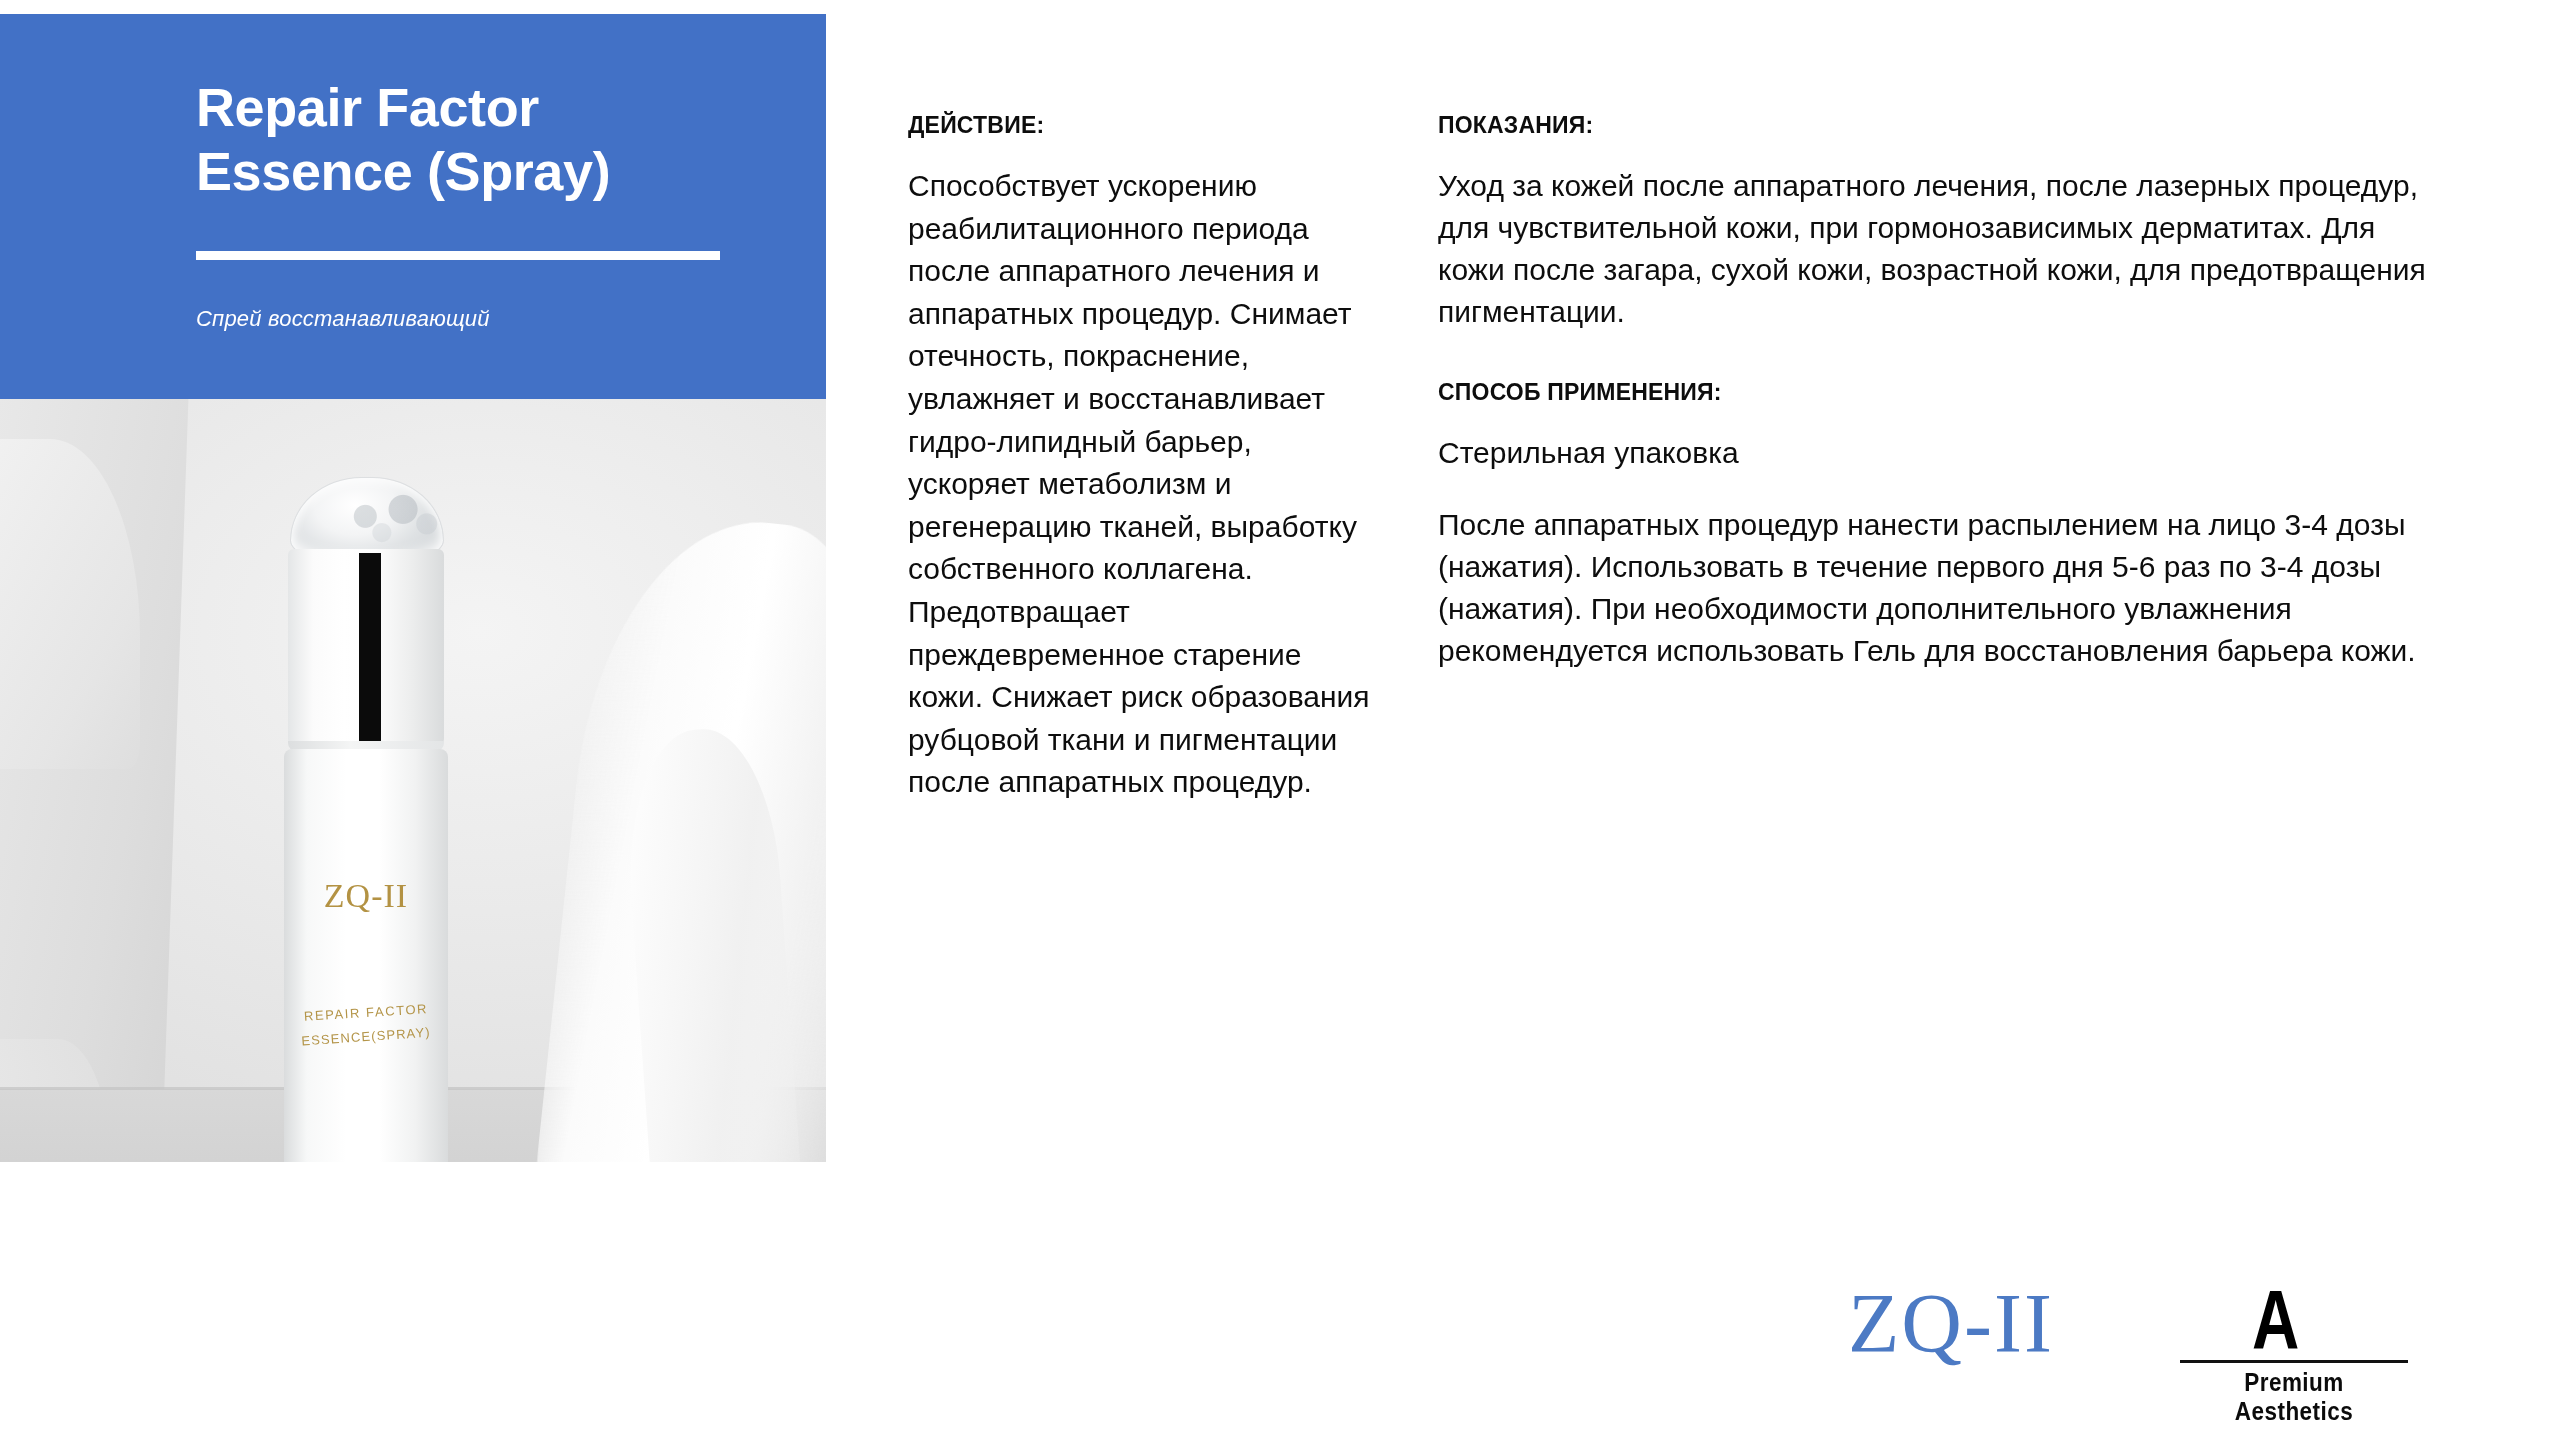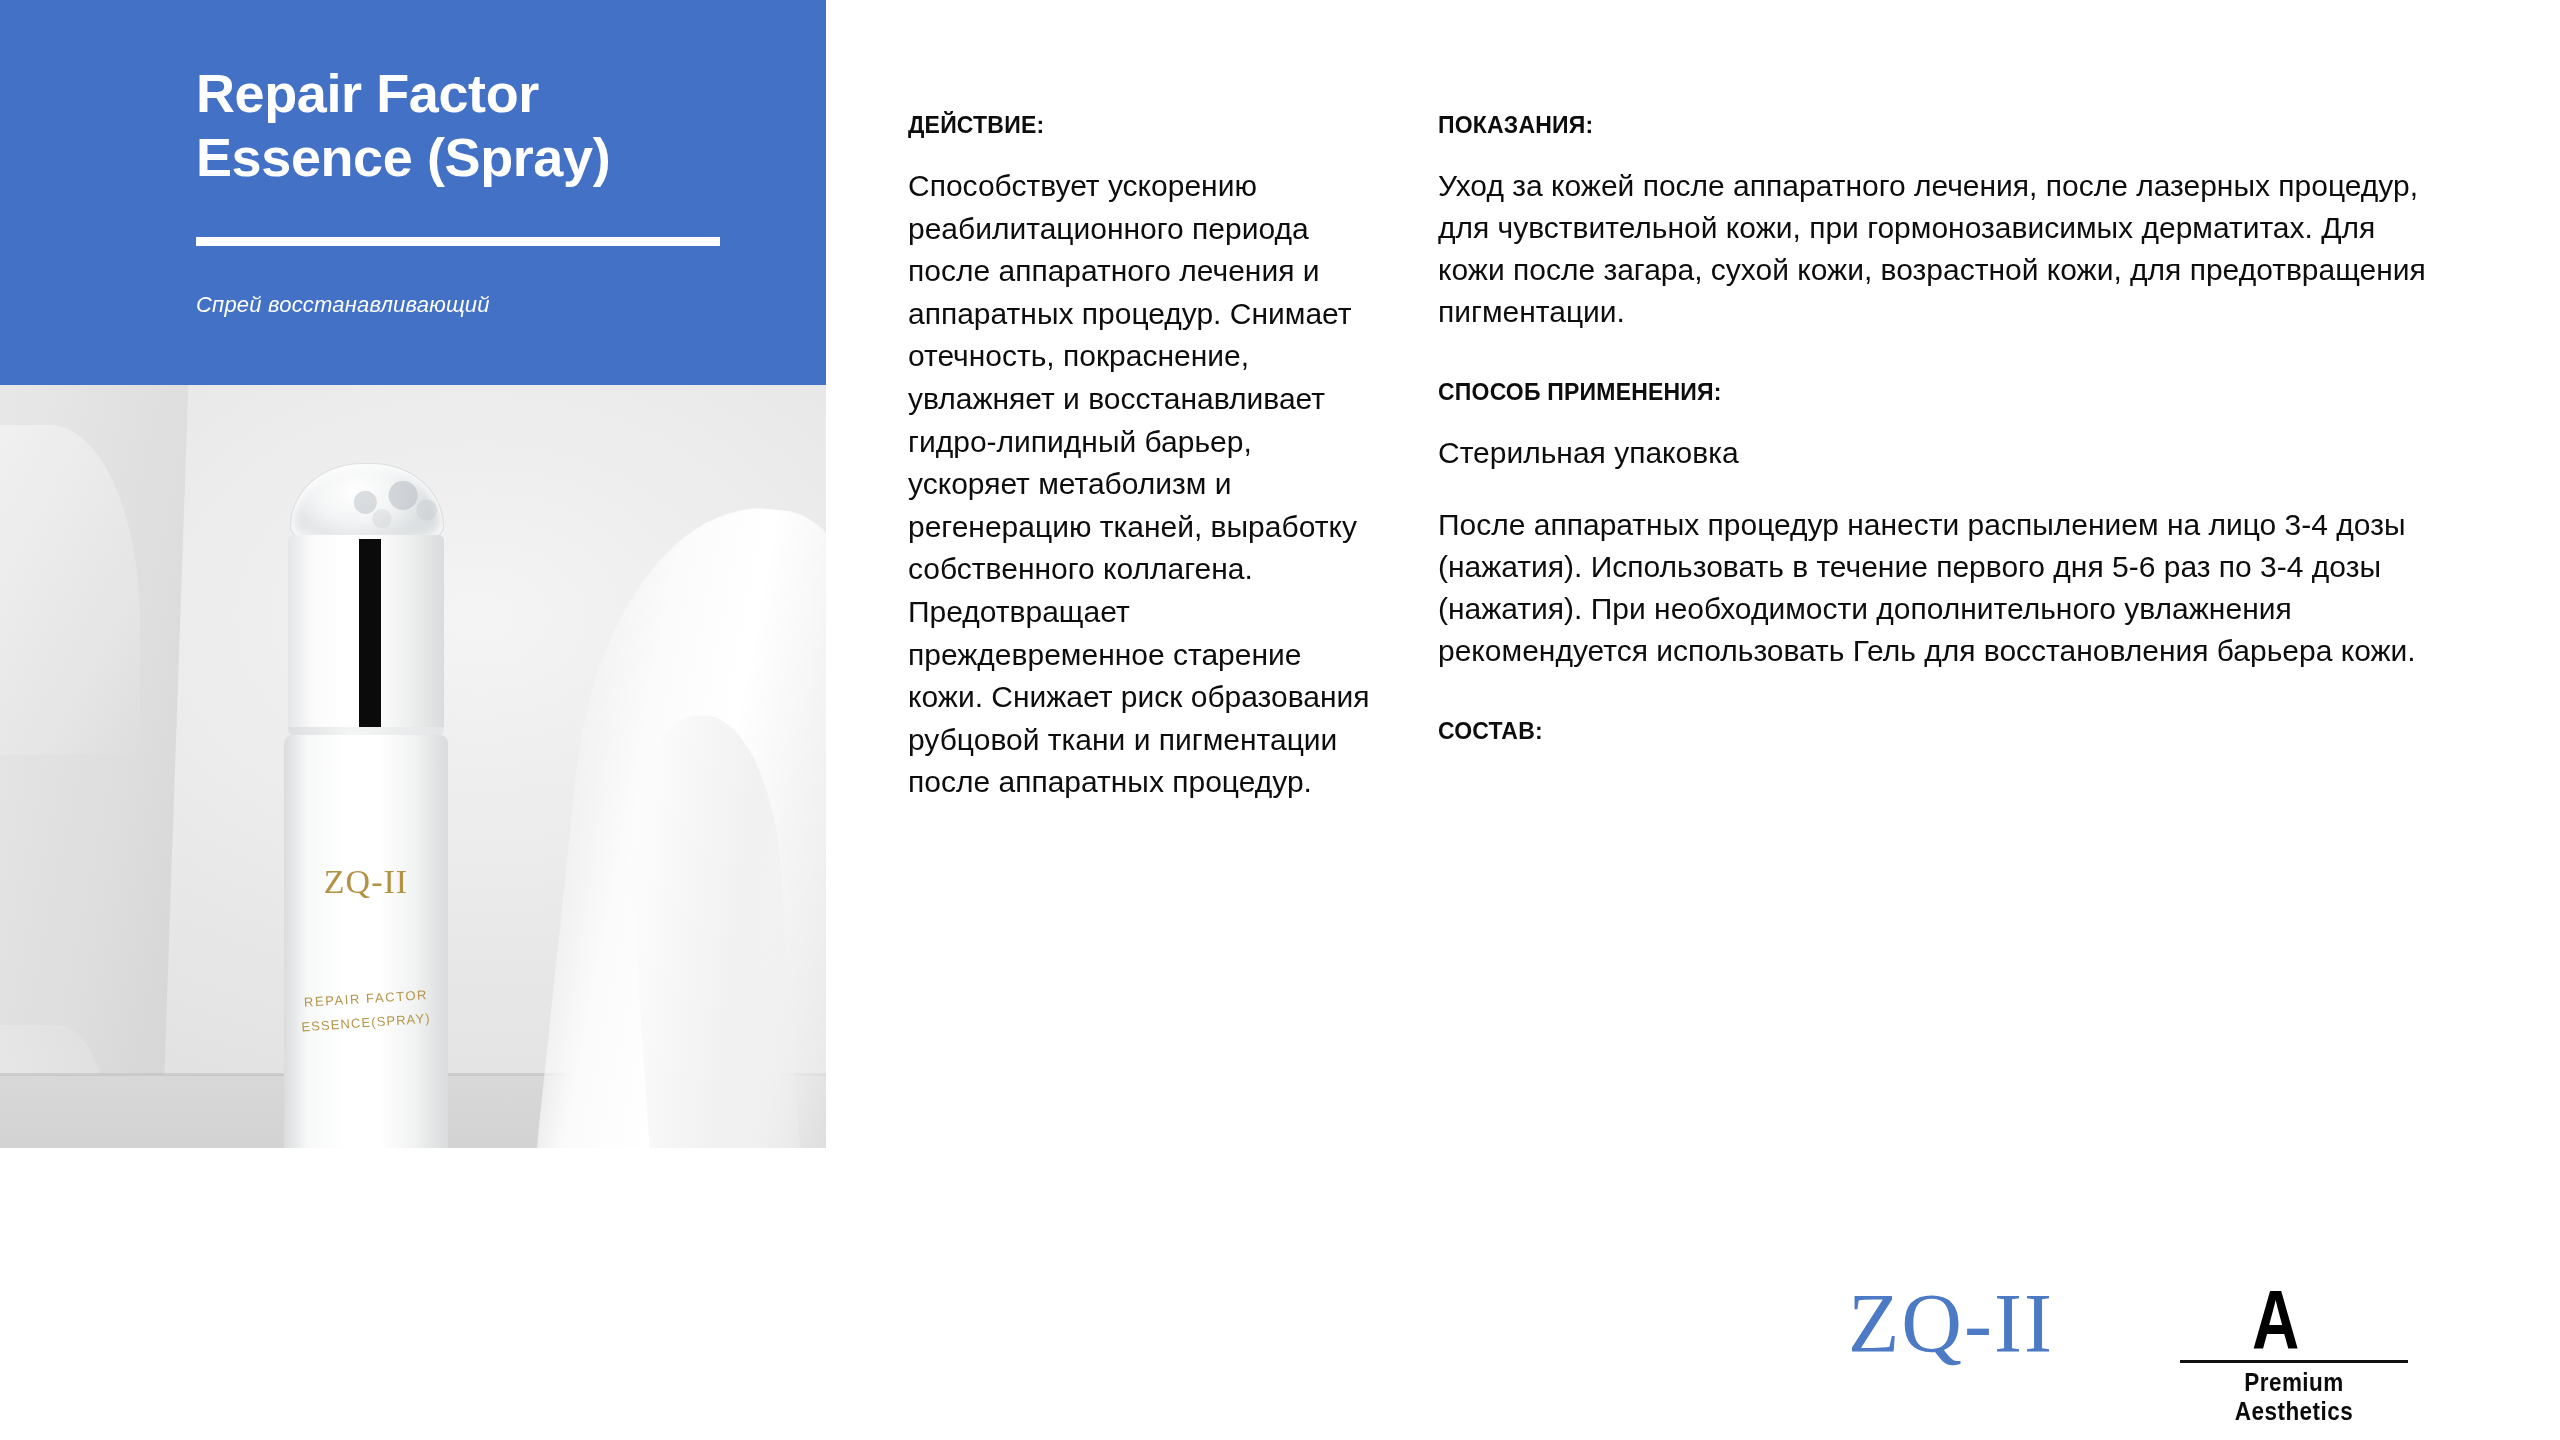--- a/index.html
+++ b/index.html
@@ -6,21 +6,21 @@
   body{
     width:2560px;height:1440px;
     background:#ffffff;
     font-family:"Liberation Sans", sans-serif;
     overflow:hidden;
     position:relative;
   }
 
   
   .left-panel{
-    position:absolute; left:0; top:0;
+    position:absolute; left:0; top:14px;
     width:826px; height:1148px;
     overflow:hidden;
   }
 
   .header-band{
     position:absolute; left:0; top:0;
     width:826px; height:385px;
     background:#4271c6;
   }
   .title-block{
@@ -330,21 +330,20 @@
 
 <div class="col col-right">
   <h2 class="sec-head">ПОКАЗАНИЯ:</h2>
   <p class="sec-body">Уход за кожей после аппаратного лечения, после лазерных процедур, для чувствительной кожи, при гормонозависимых дерматитах. Для кожи после загара, сухой кожи, возрастной кожи, для предотвращения пигментации.</p>
 
   <h2 class="sec-head spaced">СПОСОБ ПРИМЕНЕНИЯ:</h2>
   <p class="sec-body">Стерильная упаковка</p>
   <div class="gap-sm"></div>
   <p class="sec-body">После аппаратных процедур нанести распылением на лицо 3-4 дозы (нажатия). Использовать в течение первого дня 5-6 раз по 3-4 дозы (нажатия). При необходимости дополнительного увлажнения рекомендуется использовать Гель для восстановления барьера кожи.</p>
 
-  <h2 class="sec-head spaced">СОСТАВ:</h2>
 </div>
 
 <div class="footer-logos">
   <div class="logo-zq">ZQ-II</div>
   <div class="brand-mark">
     <div class="brand-a">A</div>
     <div class="brand-rule"></div>
     <div class="brand-name">Premium Aesthetics</div>
   </div>
 </div>

